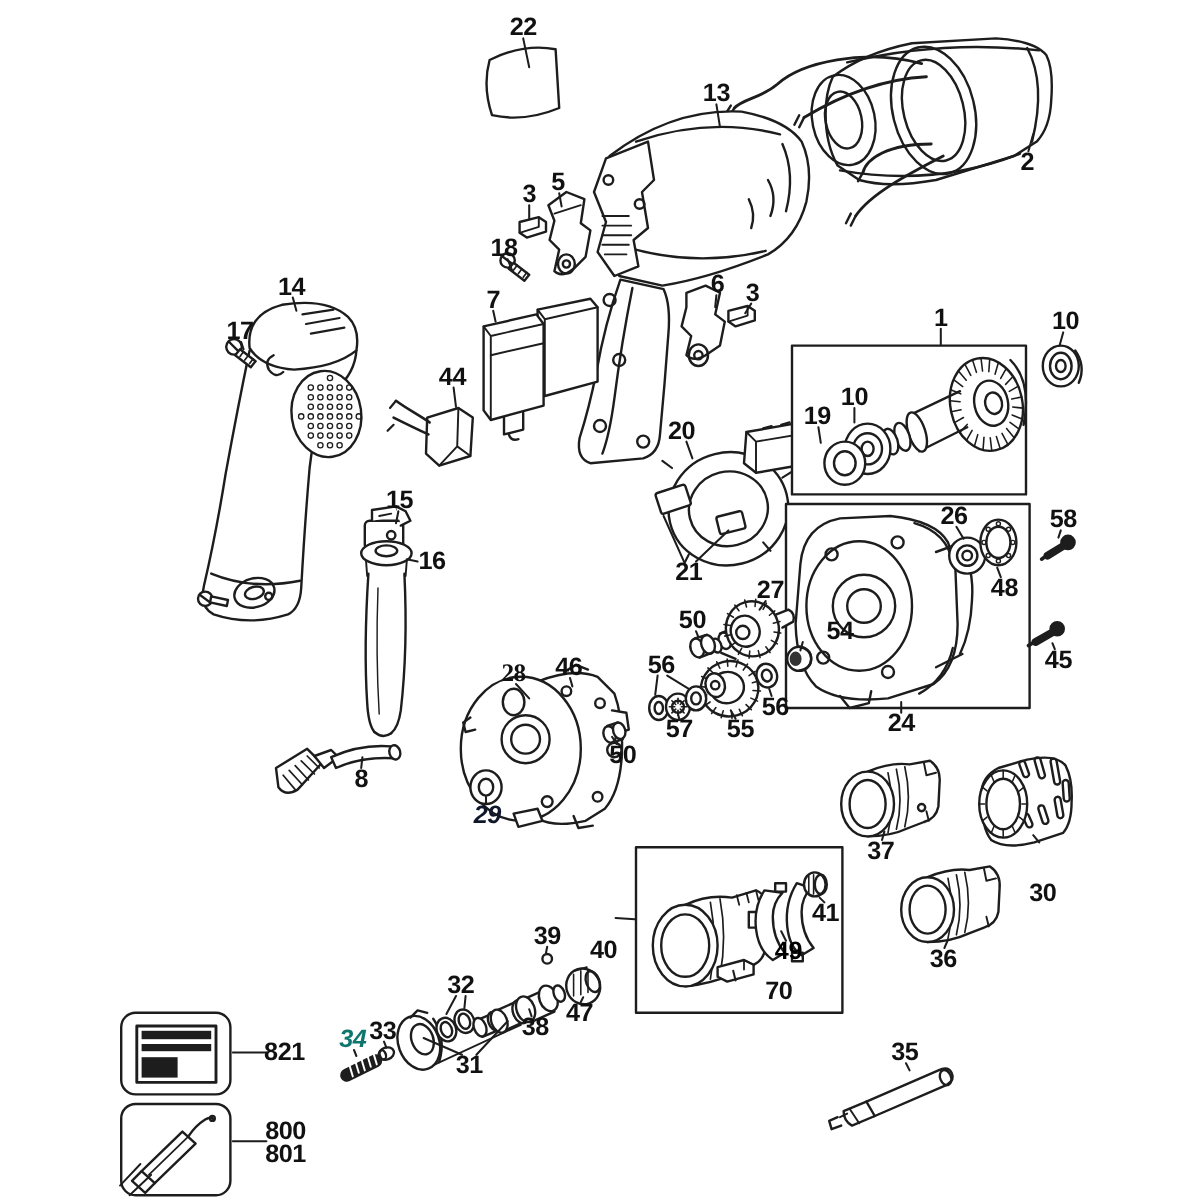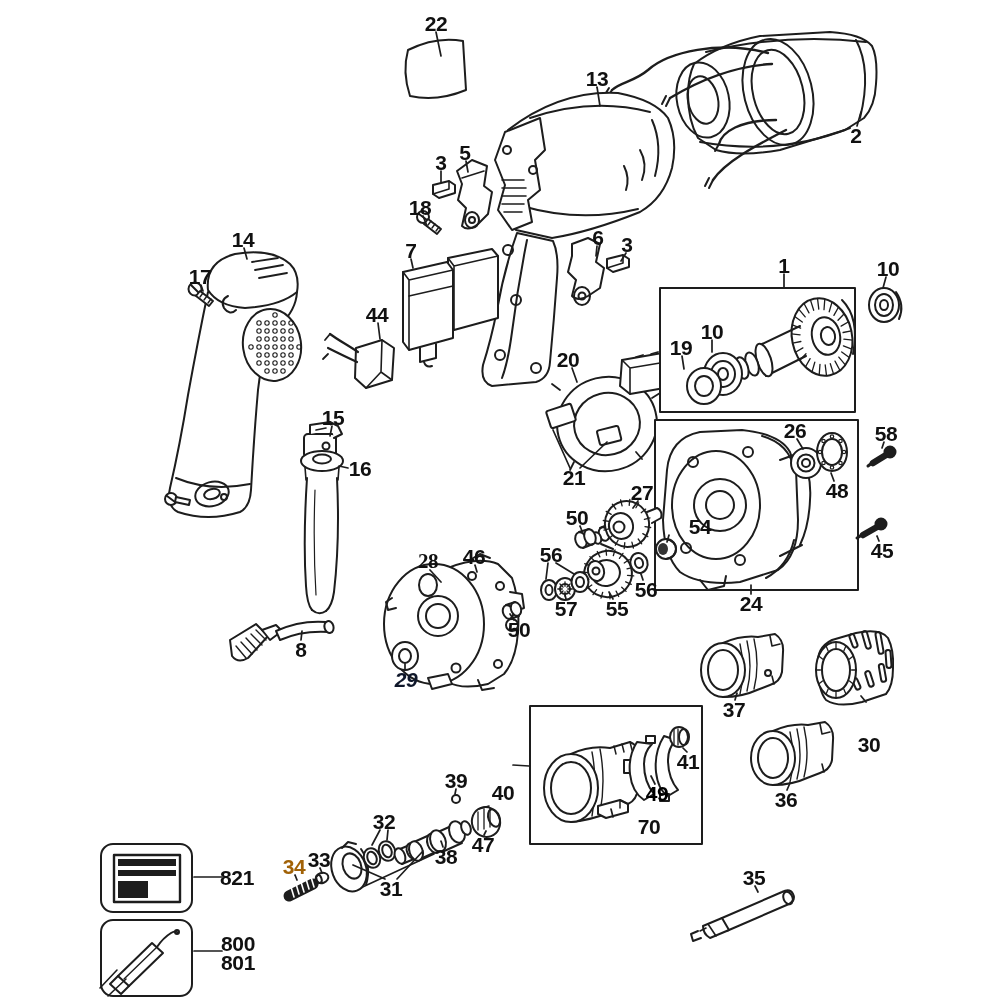--- a/index.html
+++ b/index.html
@@ -659,19 +659,19 @@
       <div class="part-label" style="left: 503px; top: 792px; color: rgb(17, 17, 17);">40</div>
       <div class="part-label" style="left: 657px; top: 793px; color: #000000;">49</div>
       <div class="part-label" style="left: 614px; top: 826px; color: rgb(17, 17, 17); margin-left: 35px;">70</div>
       <div class="part-label" style="left: 754px; top: 877px; color: rgb(17, 17, 17);">35</div>
       <div class="part-label" style="left: 456px; top: 780px; color: rgb(17, 17, 17);">39</div>
       <div class="part-label" style="left: 384px; top: 821px; color: rgb(17, 17, 17);">32</div>
       <div class="part-label" style="left: 446px; top: 856px; color: rgb(17, 17, 17);">38</div>
       <div class="part-label" style="left: 483px; top: 844px; color: rgb(17, 17, 17);">47</div>
       <div class="part-label" style="left: 391px; top: 888px; color: rgb(17, 17, 17);">31</div>
       <div class="part-label" style="left: 319px; top: 859px; color: rgb(17, 17, 17);">33</div>
-      <div class="part-label" style="left: 294px; top: 866px; color: #a16207;">34</div>
+      <div class="part-label" style="left: 294px; top: 866px; color: #0f766e; font-style: italic;">34</div>
       <div class="part-label" style="left: 237px; top: 877px; color: rgb(17, 17, 17);">821</div>
       <div class="part-label" style="left: 238px; top: 943px; color: rgb(17, 17, 17);">800</div>
       <div class="part-label" style="left: 238px; top: 962px; color: rgb(17, 17, 17);">801</div>
     </div>
 
 </div>
 
 </body></html>

